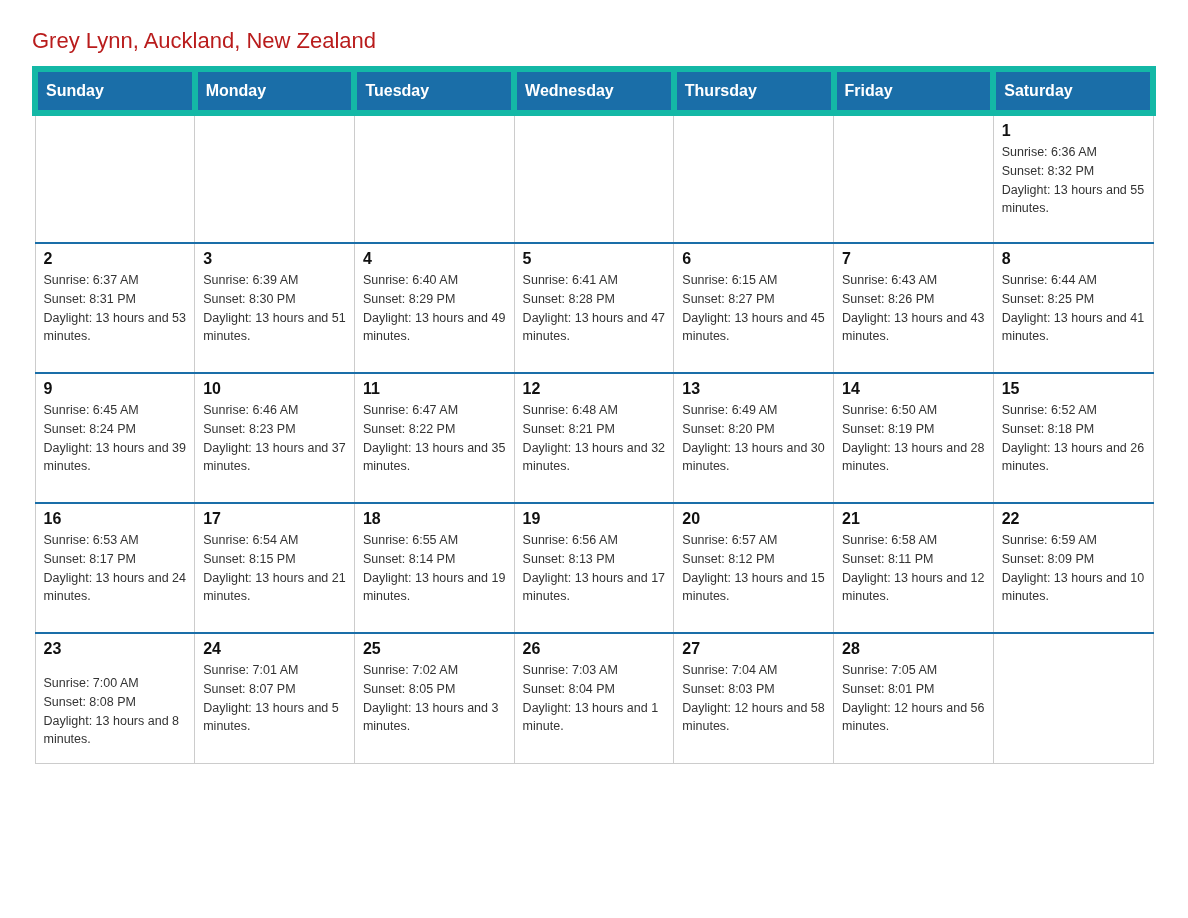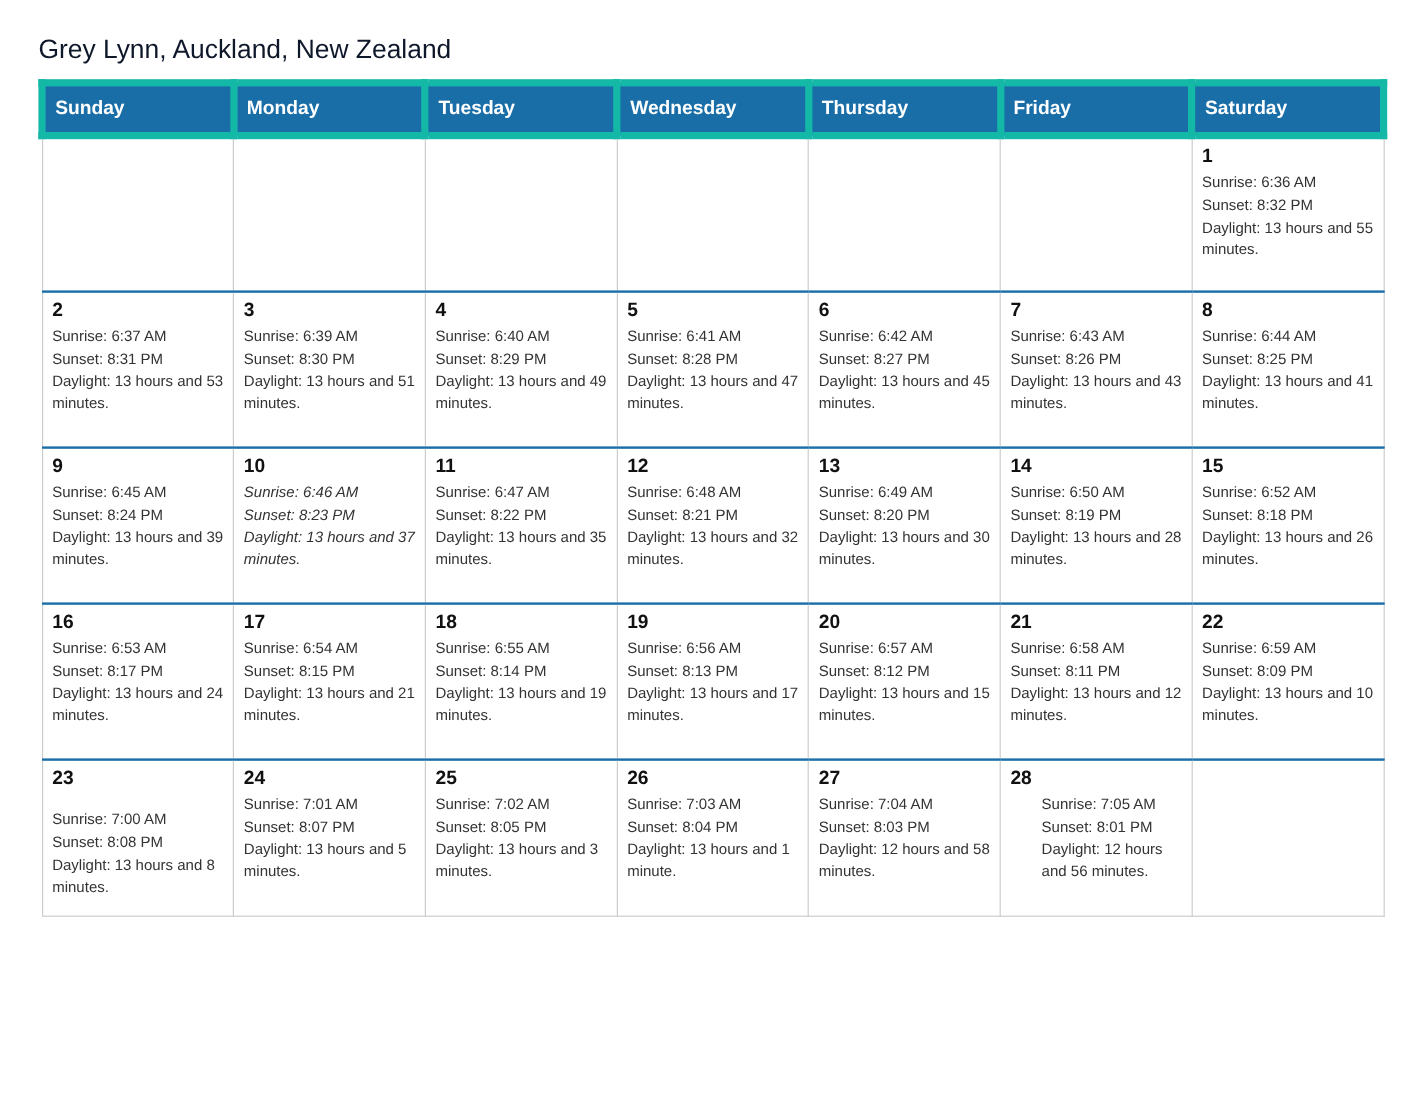--- a/index.html
+++ b/index.html
@@ -39,21 +39,21 @@
       text-align: right;
     }
     .calendar-title {
       font-size: 48px;
       font-weight: bold;
       color: #111;
       line-height: 1.1;
     }
     .calendar-subtitle {
       font-size: 22px;
-      color: #0f172a;
+      color: #b91c1c;
       margin-top: 4px;
       text-align: center;
     }
     .calendar {
       width: 100%;
       border-collapse: collapse;
       margin-top: 12px;
     }
     .calendar th {
       background-color: #1a6ea8;
@@ -162,21 +162,21 @@
 Daylight: 13 hours and 49 minutes.</div>
         </td>
         <td>
           <span class="day-number">5</span>
           <div class="day-info" style="white-space: pre-line;">Sunrise: 6:41 AM
 Sunset: 8:28 PM
 Daylight: 13 hours and 47 minutes.</div>
         </td>
         <td>
           <span class="day-number">6</span>
-          <div class="day-info" style="white-space: pre-line;">Sunrise: 6:42 AM
+          <div class="day-info" style="white-space: pre-line;">Sunrise: 6:15 AM
 Sunset: 8:27 PM
 Daylight: 13 hours and 45 minutes.</div>
         </td>
         <td>
           <span class="day-number">7</span>
           <div class="day-info" style="white-space: pre-line;">Sunrise: 6:43 AM
 Sunset: 8:26 PM
 Daylight: 13 hours and 43 minutes.</div>
         </td>
         <td>
@@ -188,21 +188,21 @@
       </tr>
       <tr>
         <td>
           <span class="day-number">9</span>
           <div class="day-info" style="white-space: pre-line;">Sunrise: 6:45 AM
 Sunset: 8:24 PM
 Daylight: 13 hours and 39 minutes.</div>
         </td>
         <td>
           <span class="day-number">10</span>
-          <div class="day-info" style="white-space: pre-line; font-style: italic;">Sunrise: 6:46 AM
+          <div class="day-info" style="white-space: pre-line;">Sunrise: 6:46 AM
 Sunset: 8:23 PM
 Daylight: 13 hours and 37 minutes.</div>
         </td>
         <td>
           <span class="day-number">11</span>
           <div class="day-info" style="white-space: pre-line;">Sunrise: 6:47 AM
 Sunset: 8:22 PM
 Daylight: 13 hours and 35 minutes.</div>
         </td>
         <td>
@@ -300,20 +300,20 @@
 Daylight: 13 hours and 1 minute.</div>
         </td>
         <td>
           <span class="day-number">27</span>
           <div class="day-info" style="white-space: pre-line;">Sunrise: 7:04 AM
 Sunset: 8:03 PM
 Daylight: 12 hours and 58 minutes.</div>
         </td>
         <td>
           <span class="day-number">28</span>
-          <div class="day-info" style="white-space: pre-line; margin-left: 26px;">Sunrise: 7:05 AM
+          <div class="day-info" style="white-space: pre-line;">Sunrise: 7:05 AM
 Sunset: 8:01 PM
 Daylight: 12 hours and 56 minutes.</div>
         </td>
         <td class="empty-cell"></td>
       </tr>
     </tbody>
 </table>
 
 </body></html>

